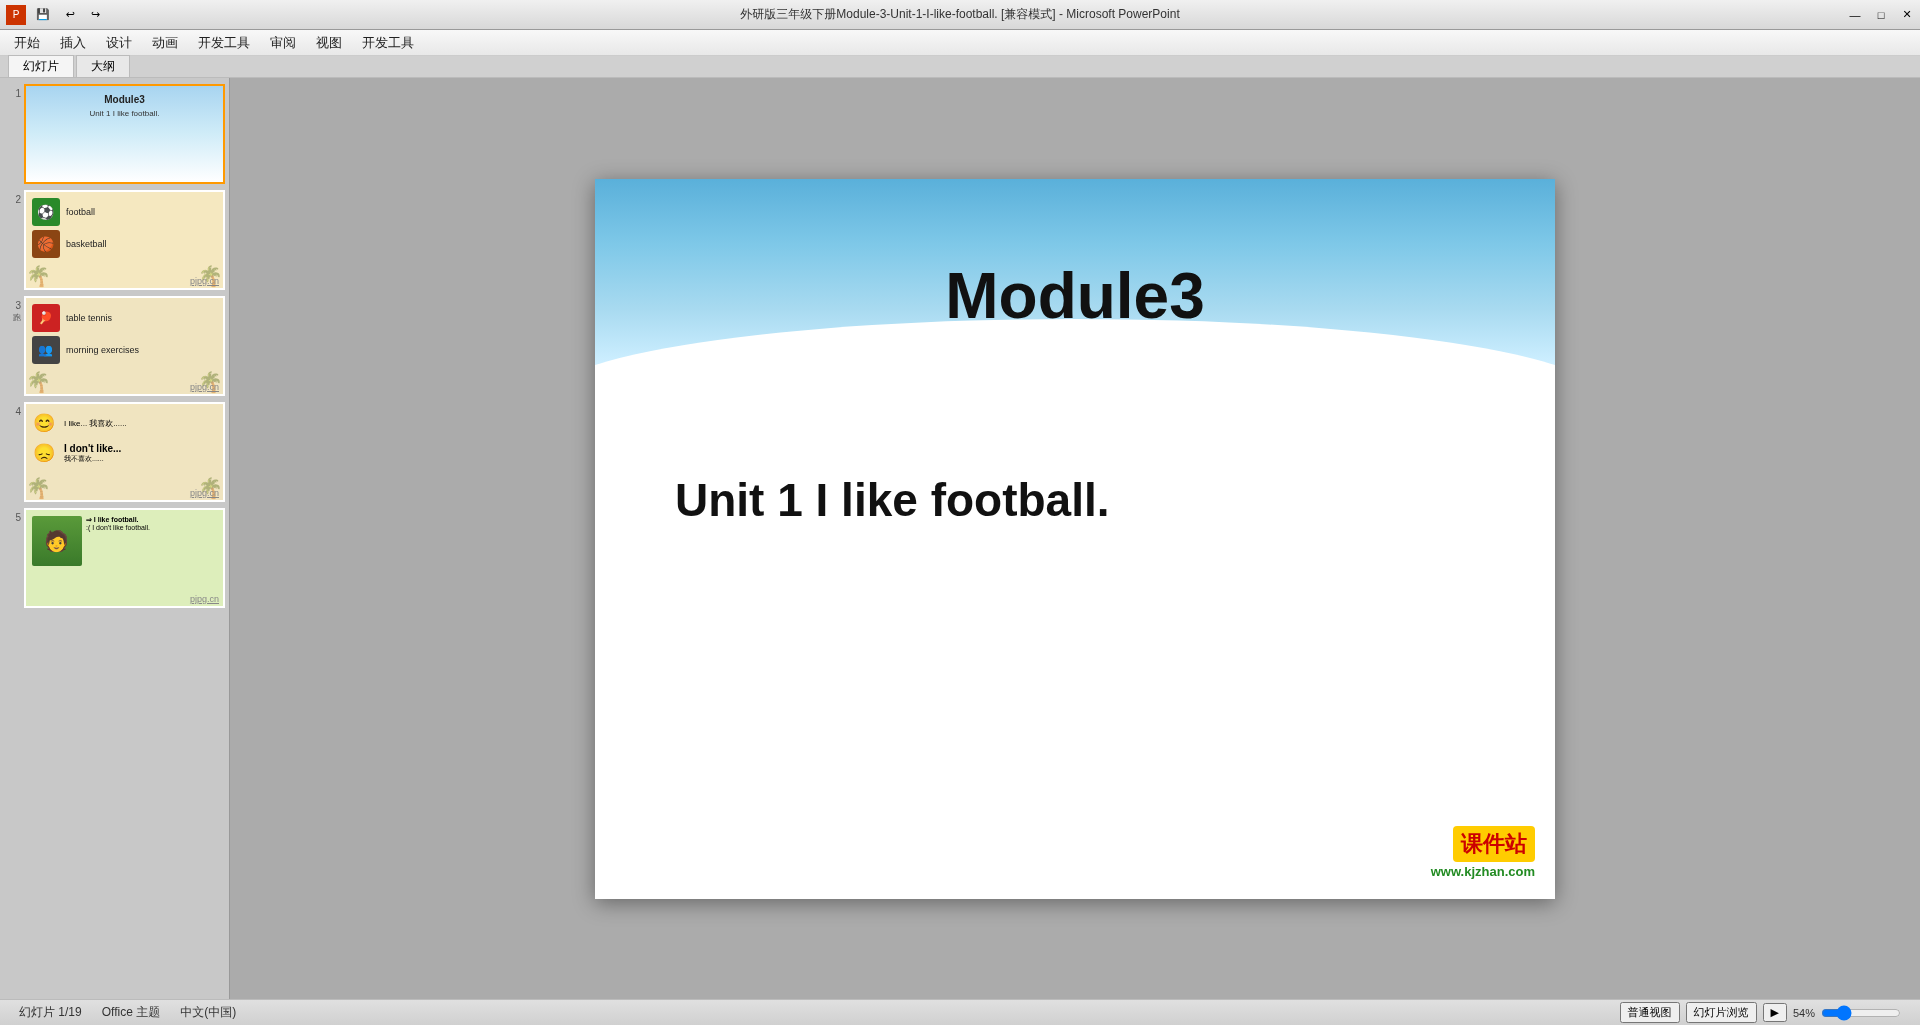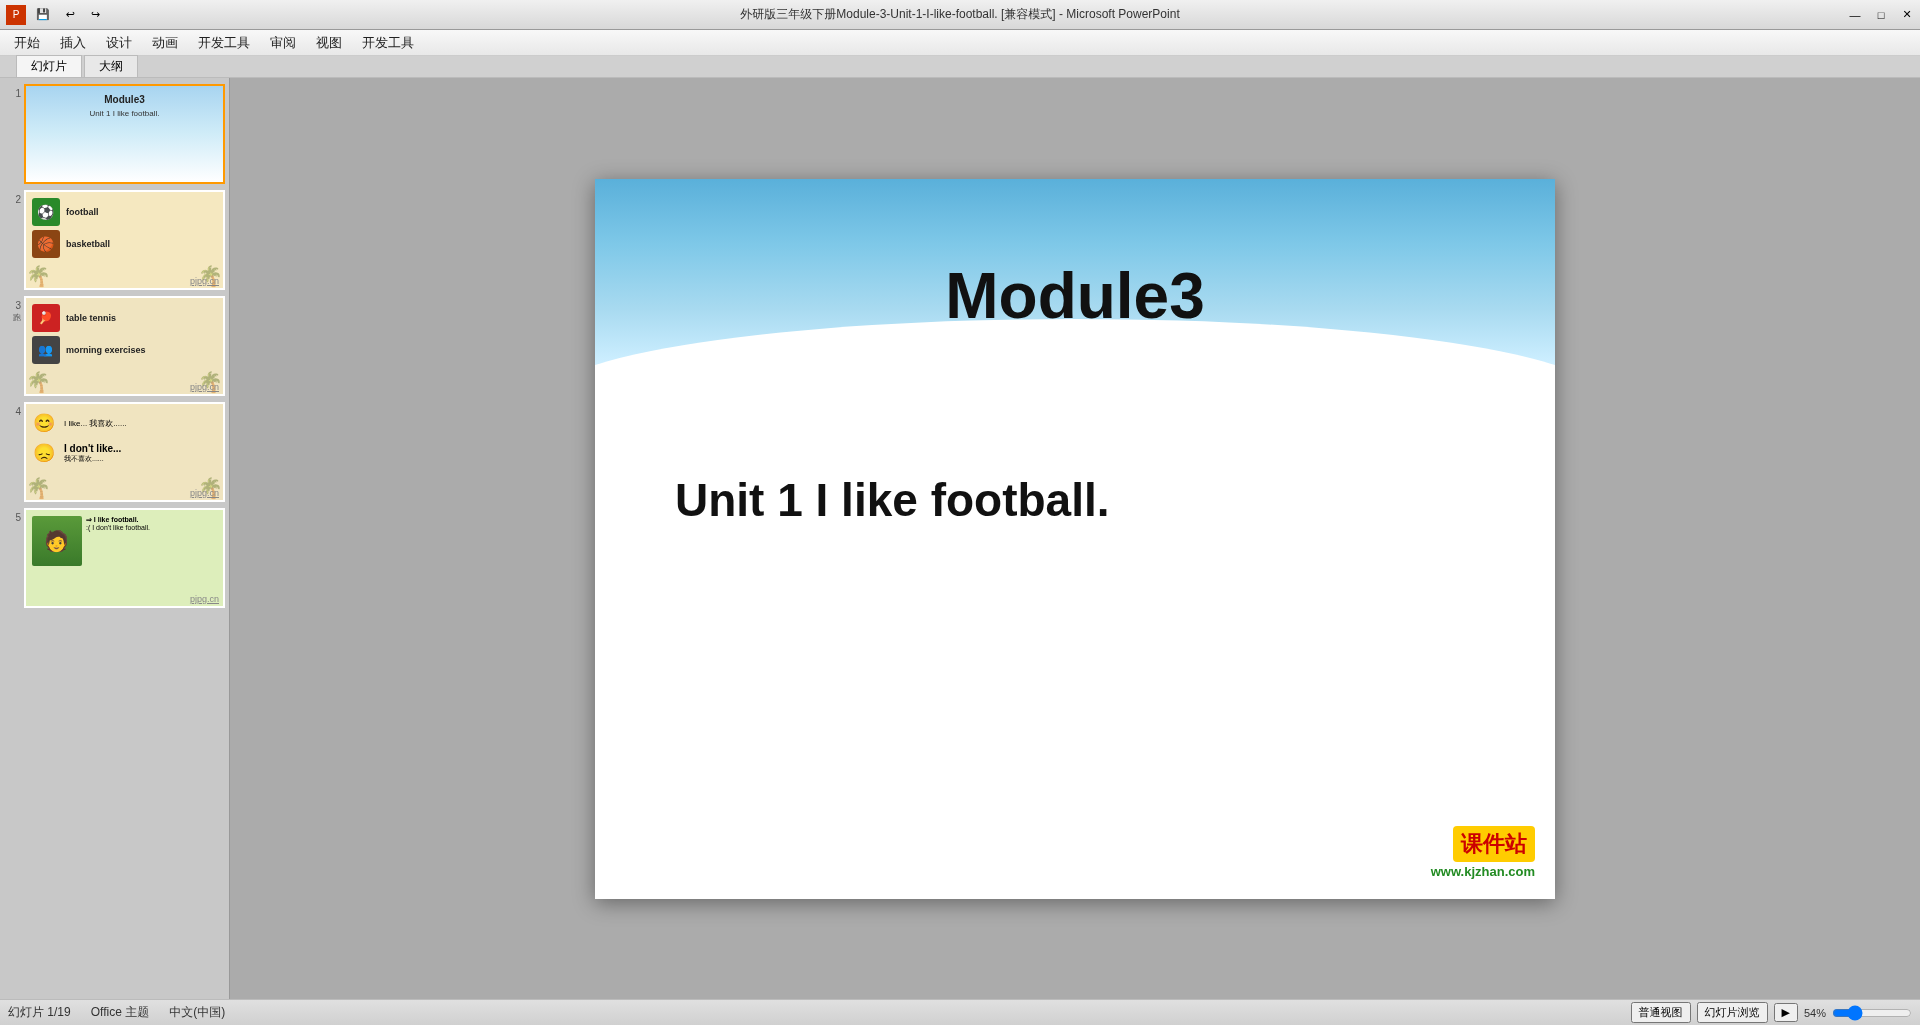--- a/index.html
+++ b/index.html
@@ -76,21 +76,21 @@
       cursor: pointer;
       color: #222;
     }
 
     
     #panel-tabs {
       height: 22px;
       background: #d0d0d0;
       display: flex;
       align-items: flex-end;
-      padding-left: 16px;
+      padding-left: 8px;
       border-bottom: 1px solid #bbb;
     }
     .panel-tab {
       padding: 2px 14px;
       font-size: 12px;
       background: #e8e8e8;
       border: 1px solid #bbb;
       border-bottom: none;
       cursor: pointer;
       margin-right: 2px;
@@ -176,21 +176,21 @@
       justify-content: center;
       font-size: 14px;
       margin-right: 6px;
       flex-shrink: 0;
     }
     .s2-icon.basketball {
       background: #8b4513;
     }
     .s2-label {
       font-size: 9px;
-      font-weight: bold;
+      font-weight: normal;
       color: #222;
     }
     
     .s3-preview {
       background: #f0e4c0;
       padding: 6px;
     }
     .s3-item {
       display: flex;
       align-items: center;
@@ -290,21 +290,21 @@
       padding-left: 20px;
     }
 
     
     #statusbar {
       height: 26px;
       background: linear-gradient(to bottom, #e0e0e0, #d0d0d0);
       border-top: 1px solid #bbb;
       display: flex;
       align-items: center;
-      padding: 0 8px;
+      padding: 0 19px;
       font-size: 12px;
       color: #333;
       gap: 20px;
       position: relative;
     }
     .watermark {
       position: absolute;
       right: 20px;
       bottom: 30px;
       margin-top: 20px;

